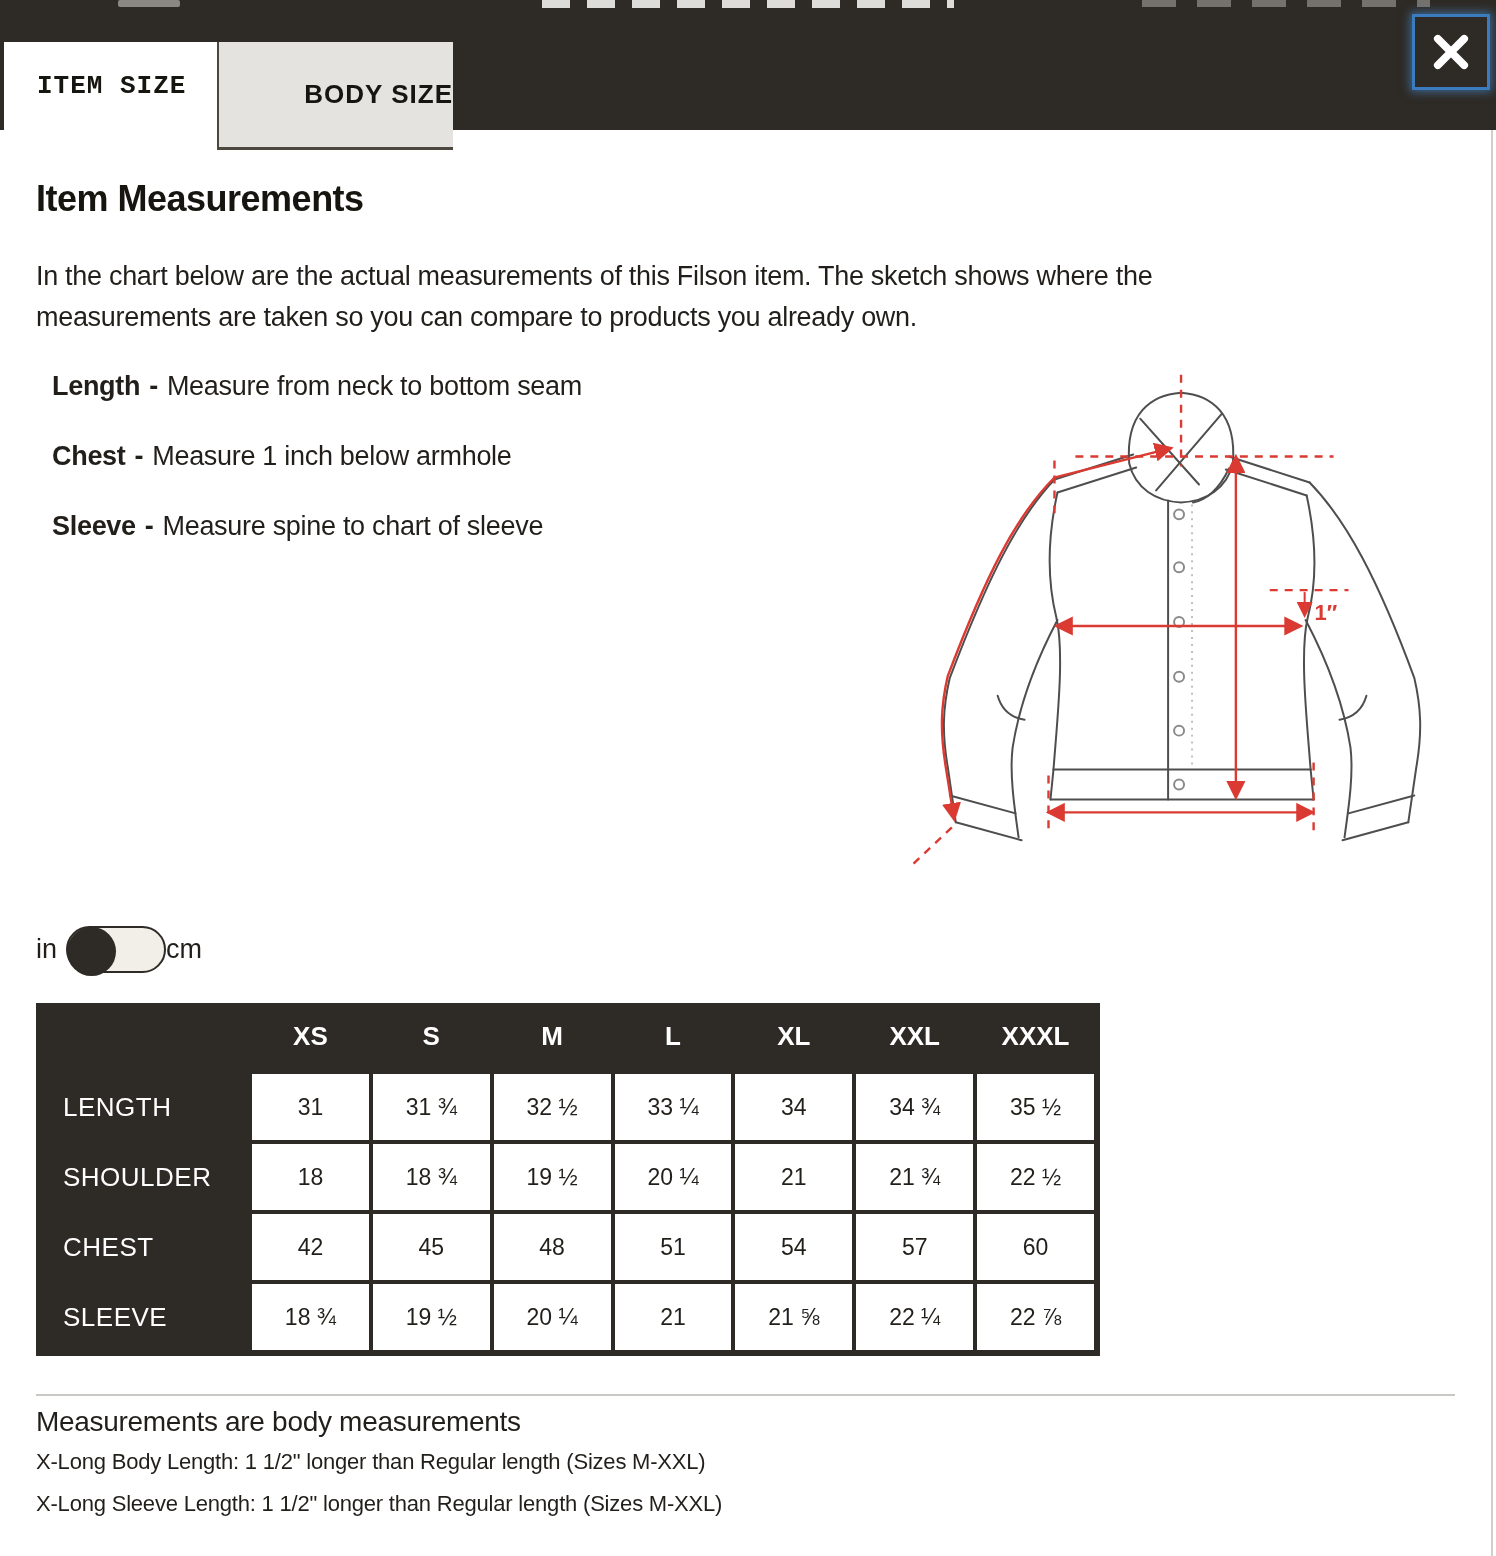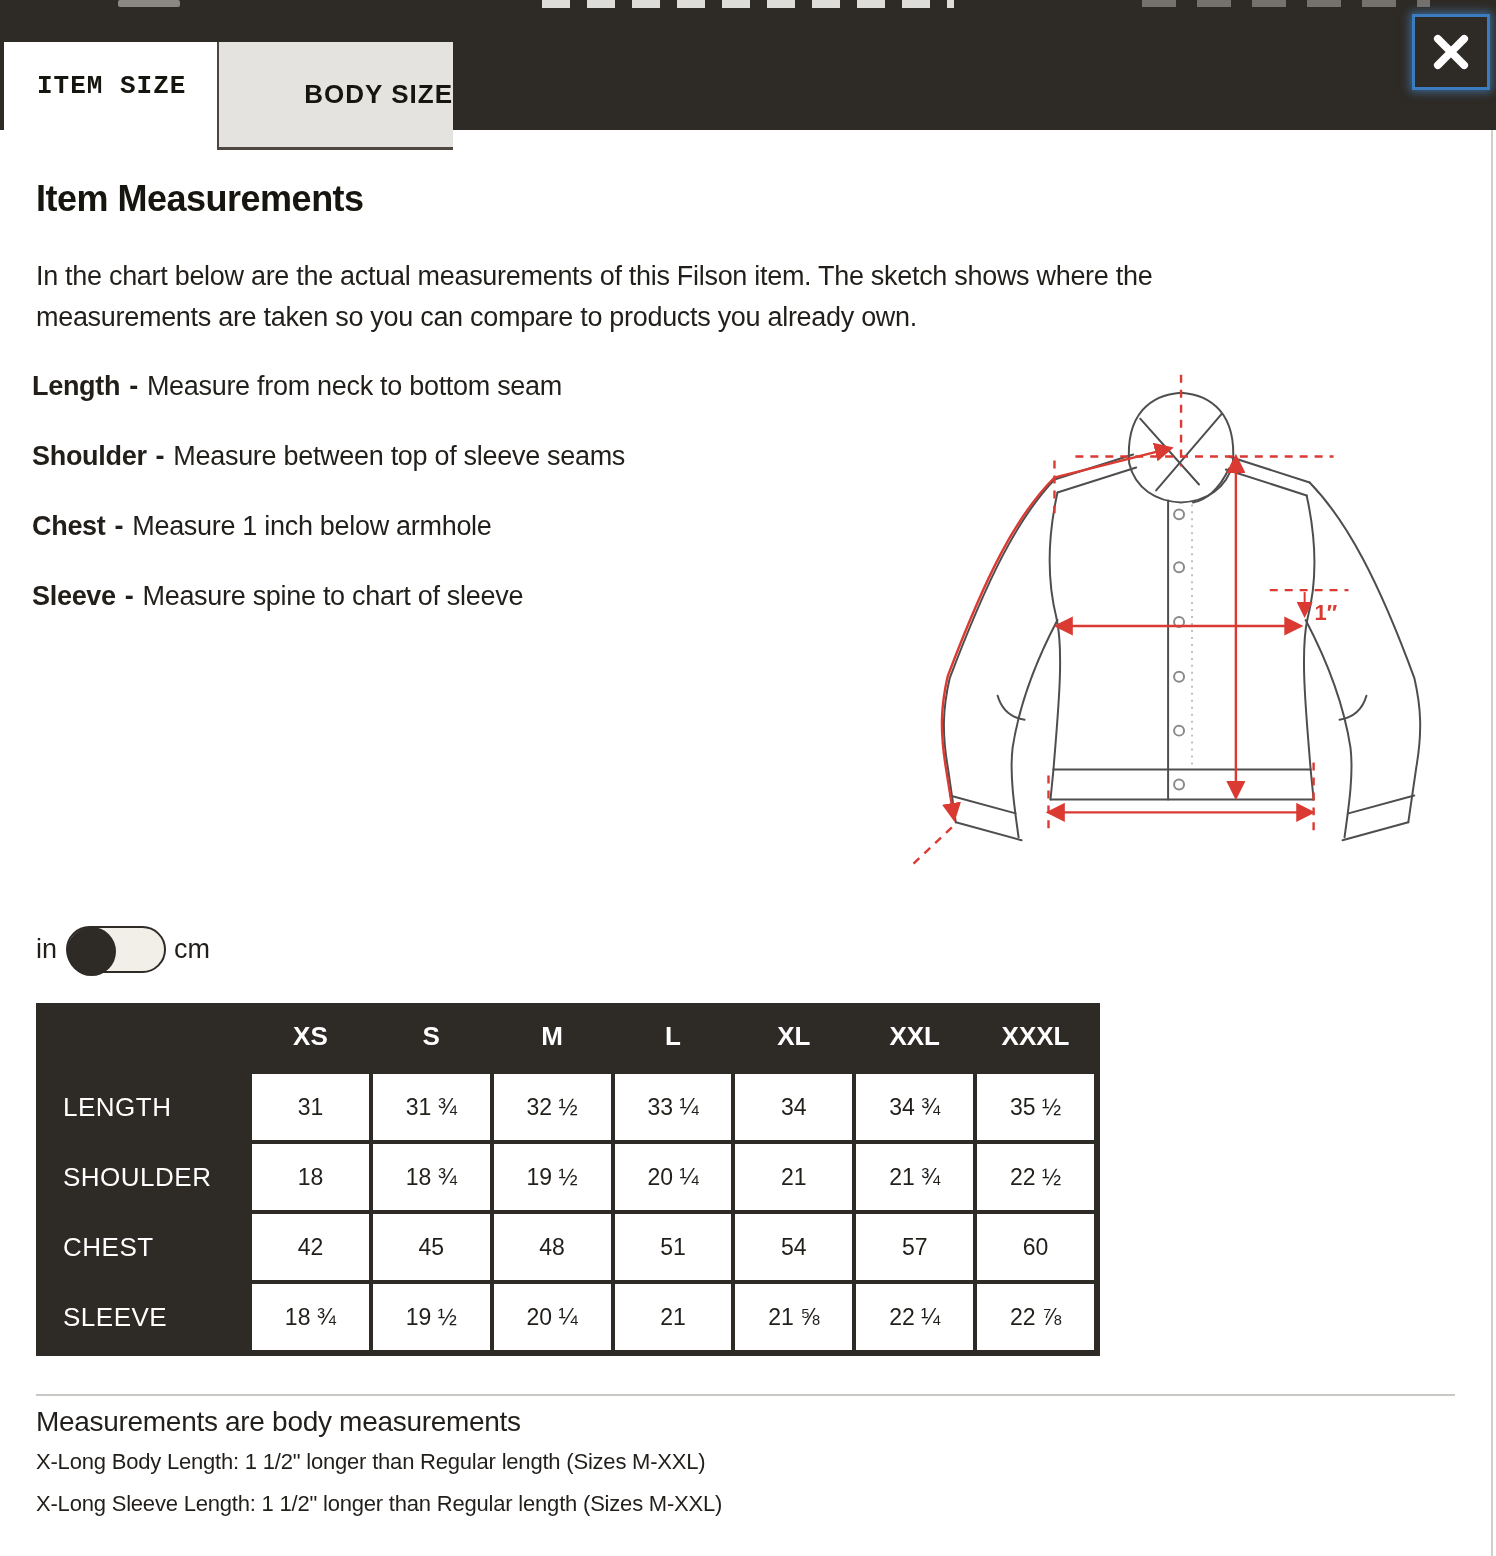--- a/index.html
+++ b/index.html
@@ -26,34 +26,34 @@
   .tab-inactive{left:217px;width:236px;height:108px;background:var(--tab-inactive-bg);
     border-left:2px solid var(--tab-edge);border-bottom:3px solid var(--tab-edge);
     justify-content:flex-end;color:#17150f;}
   .close-btn{position:absolute;left:1412px;top:14px;width:78px;height:76px;background:transparent;
     border:3px solid var(--focus-ring);box-shadow:0 0 9px 2px rgba(70,135,200,.65);
     display:flex;align-items:center;justify-content:center;cursor:pointer;}
 
   
   .h1{position:absolute;left:36px;top:178px;font-size:36px;font-weight:bold;letter-spacing:-0.5px;color:#17150f;}
   .intro{position:absolute;left:36px;top:256px;width:1250px;font-size:27px;line-height:41px;letter-spacing:-0.3px;}
-  .defs{position:absolute;left:32px;top:371px;}
+  .defs{position:absolute;left:52px;top:371px;}
   .def{font-size:27px;line-height:30px;margin-bottom:40px;letter-spacing:-0.3px;}
   .def .term,.def .sep{font-weight:bold;}
   .def .sep{margin:0 9px;}
 
   
   .jacket{position:absolute;left:898px;top:368px;width:598px;height:510px;color:var(--accent-red);}
 
   
   .unit-row{position:absolute;left:36px;top:925px;height:48px;display:flex;align-items:center;font-size:27px;}
   .toggle{position:relative;margin-left:9px;width:100px;height:47px;border-radius:25px;
     background:var(--toggle-track);border:2px solid var(--toggle-knob);cursor:pointer;}
   .knob{position:absolute;left:-1px;top:-1px;width:49px;height:49px;border-radius:50%;background:var(--toggle-knob);}
-  .unit-cm{margin-left:8px;}
+  .unit-cm{}
 
   
   .size-table{position:absolute;left:36px;top:1003px;width:1064px;background:var(--table-bg);
     display:grid;grid-template-columns:212px repeat(7,1fr);grid-template-rows:67px repeat(4,66px);
     gap:4px;padding:0 6px 6px 0;}
   .st-h{color:#fff;font-size:26px;display:flex;align-items:center;justify-content:center;font-weight:bold;}
   .st-label{color:#fff;font-size:26px;display:flex;align-items:center;padding-left:27px;letter-spacing:.5px;}
   .st-cell{background:var(--table-cell-bg);font-size:23px;color:var(--text);
     display:flex;align-items:center;justify-content:center;}
 
@@ -85,23 +85,20 @@
       </svg>
     </button>
   </div>
 
   <div class="h1">Item Measurements</div>
   <p class="intro">In the chart below are the actual measurements of this Filson item. The sketch shows where the measurements are taken so you can compare to products you already own.</p>
 
   <div class="defs">
     <div class="def">
       <span class="term">Length</span><span class="sep">-</span><span class="desc">Measure from neck to bottom seam</span>
-    </div>
-    <div class="def">
-      <span class="term">Shoulder</span><span class="sep">-</span><span class="desc">Measure between top of sleeve seams</span>
     </div>
     <div class="def">
       <span class="term">Chest</span><span class="sep">-</span><span class="desc">Measure 1 inch below armhole</span>
     </div>
     <div class="def">
       <span class="term">Sleeve</span><span class="sep">-</span><span class="desc">Measure spine to chart of sleeve</span>
     </div>
   </div>
 
   <svg class="jacket" viewBox="0 0 600 510">

